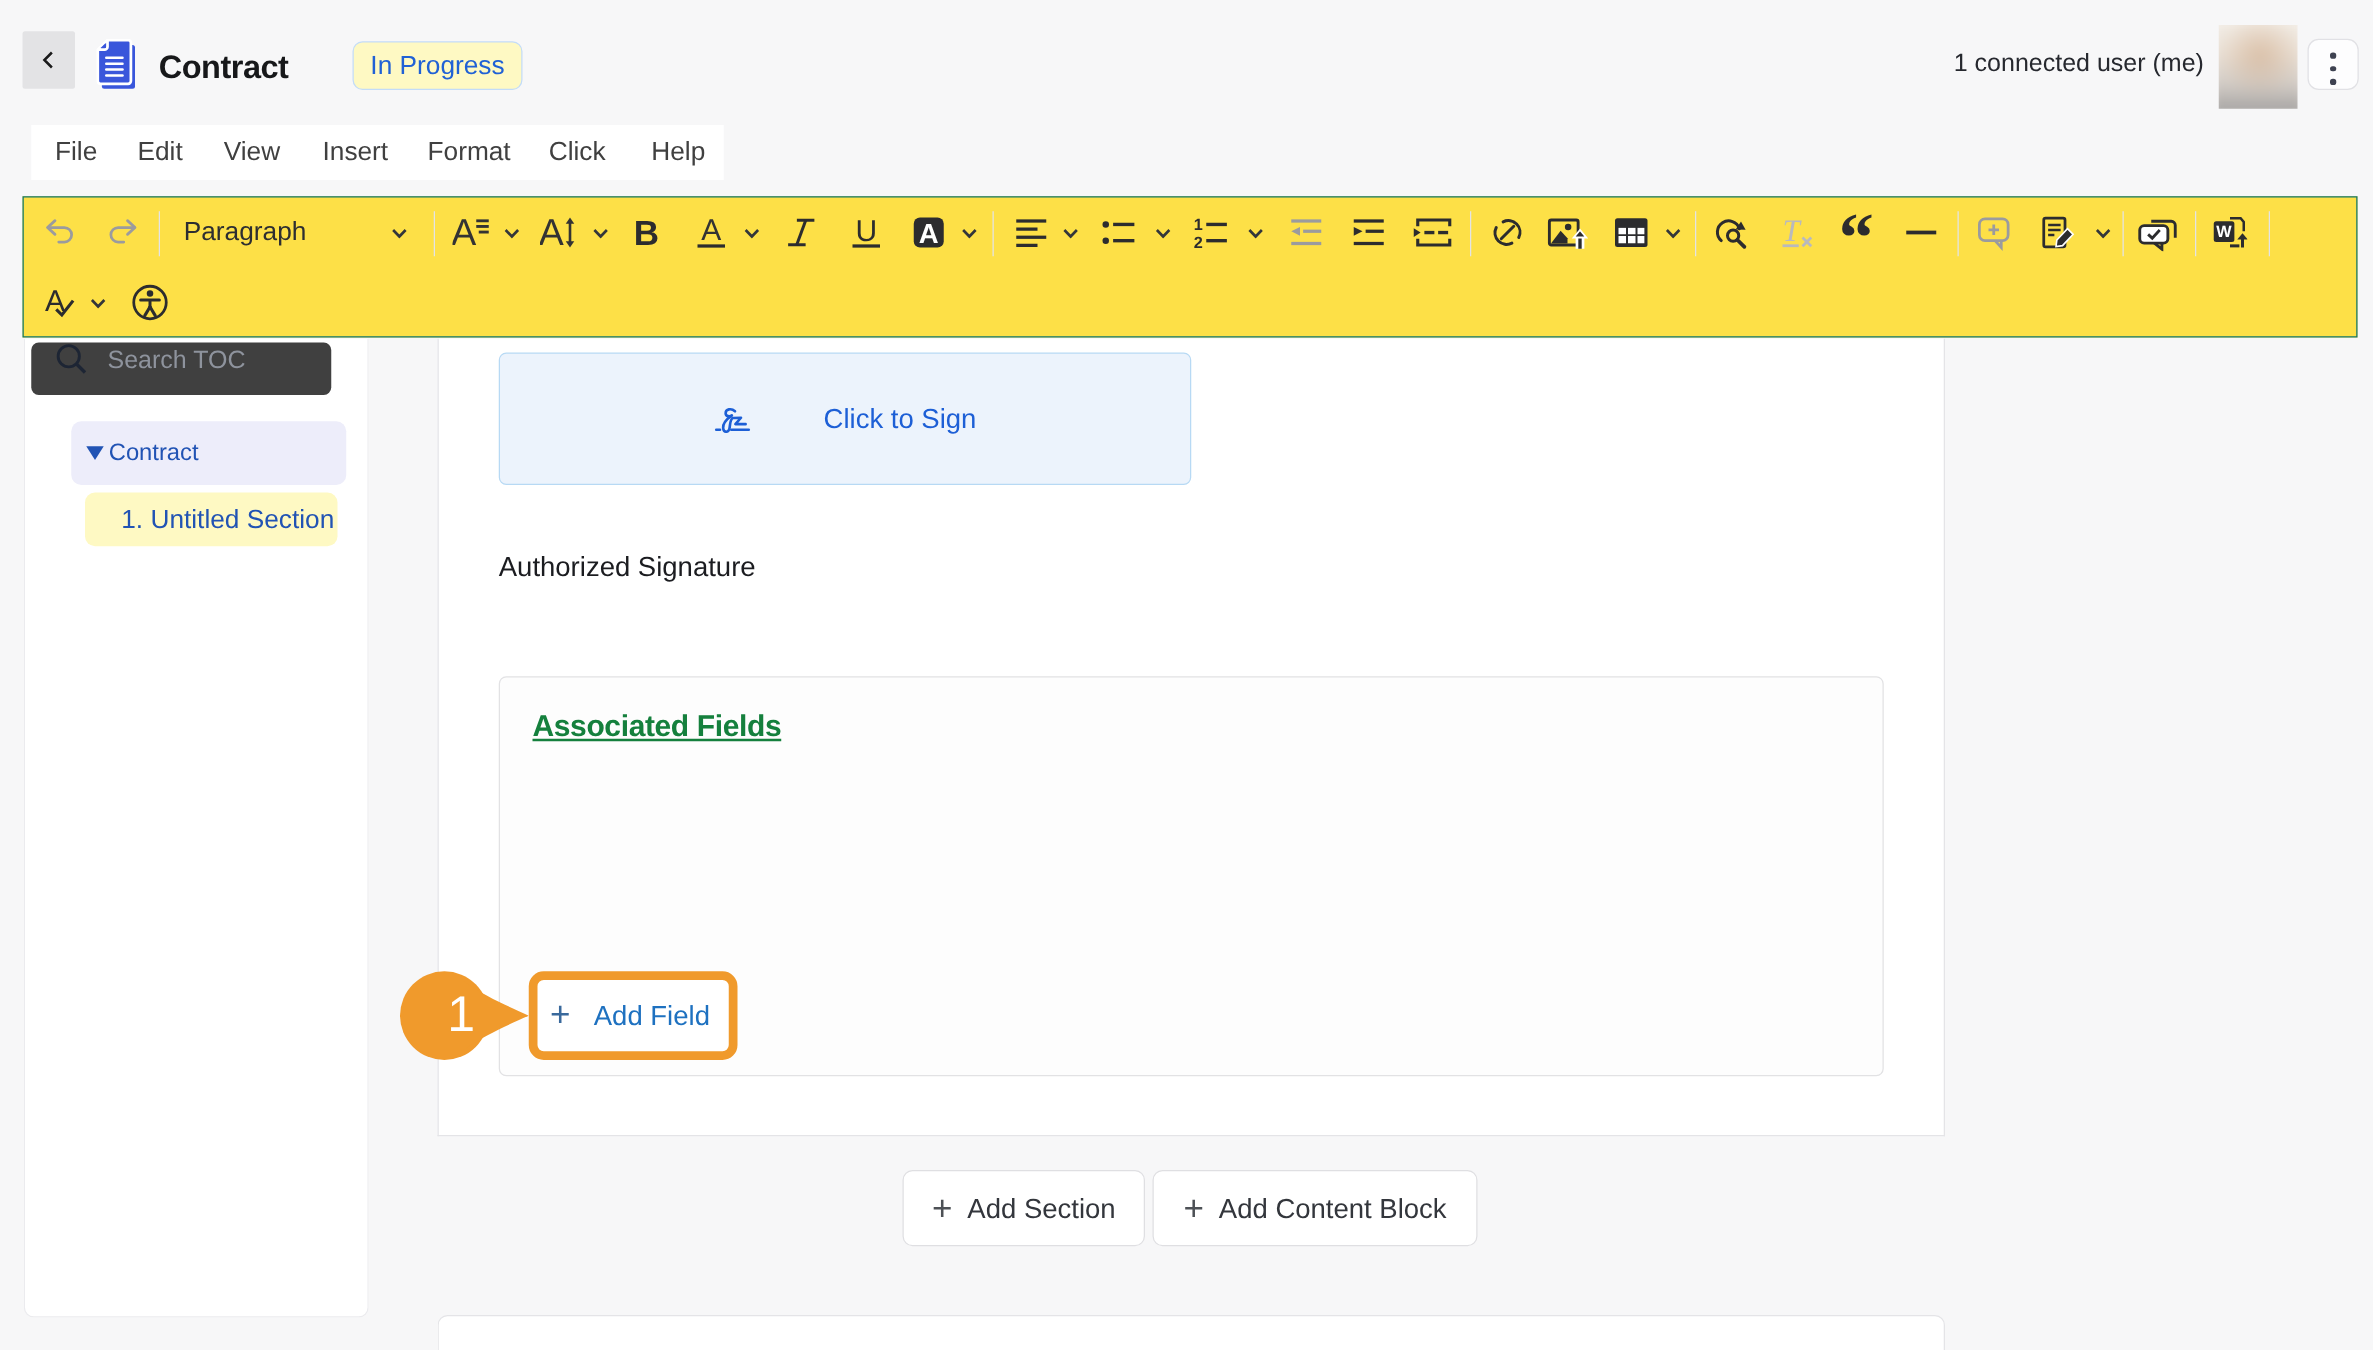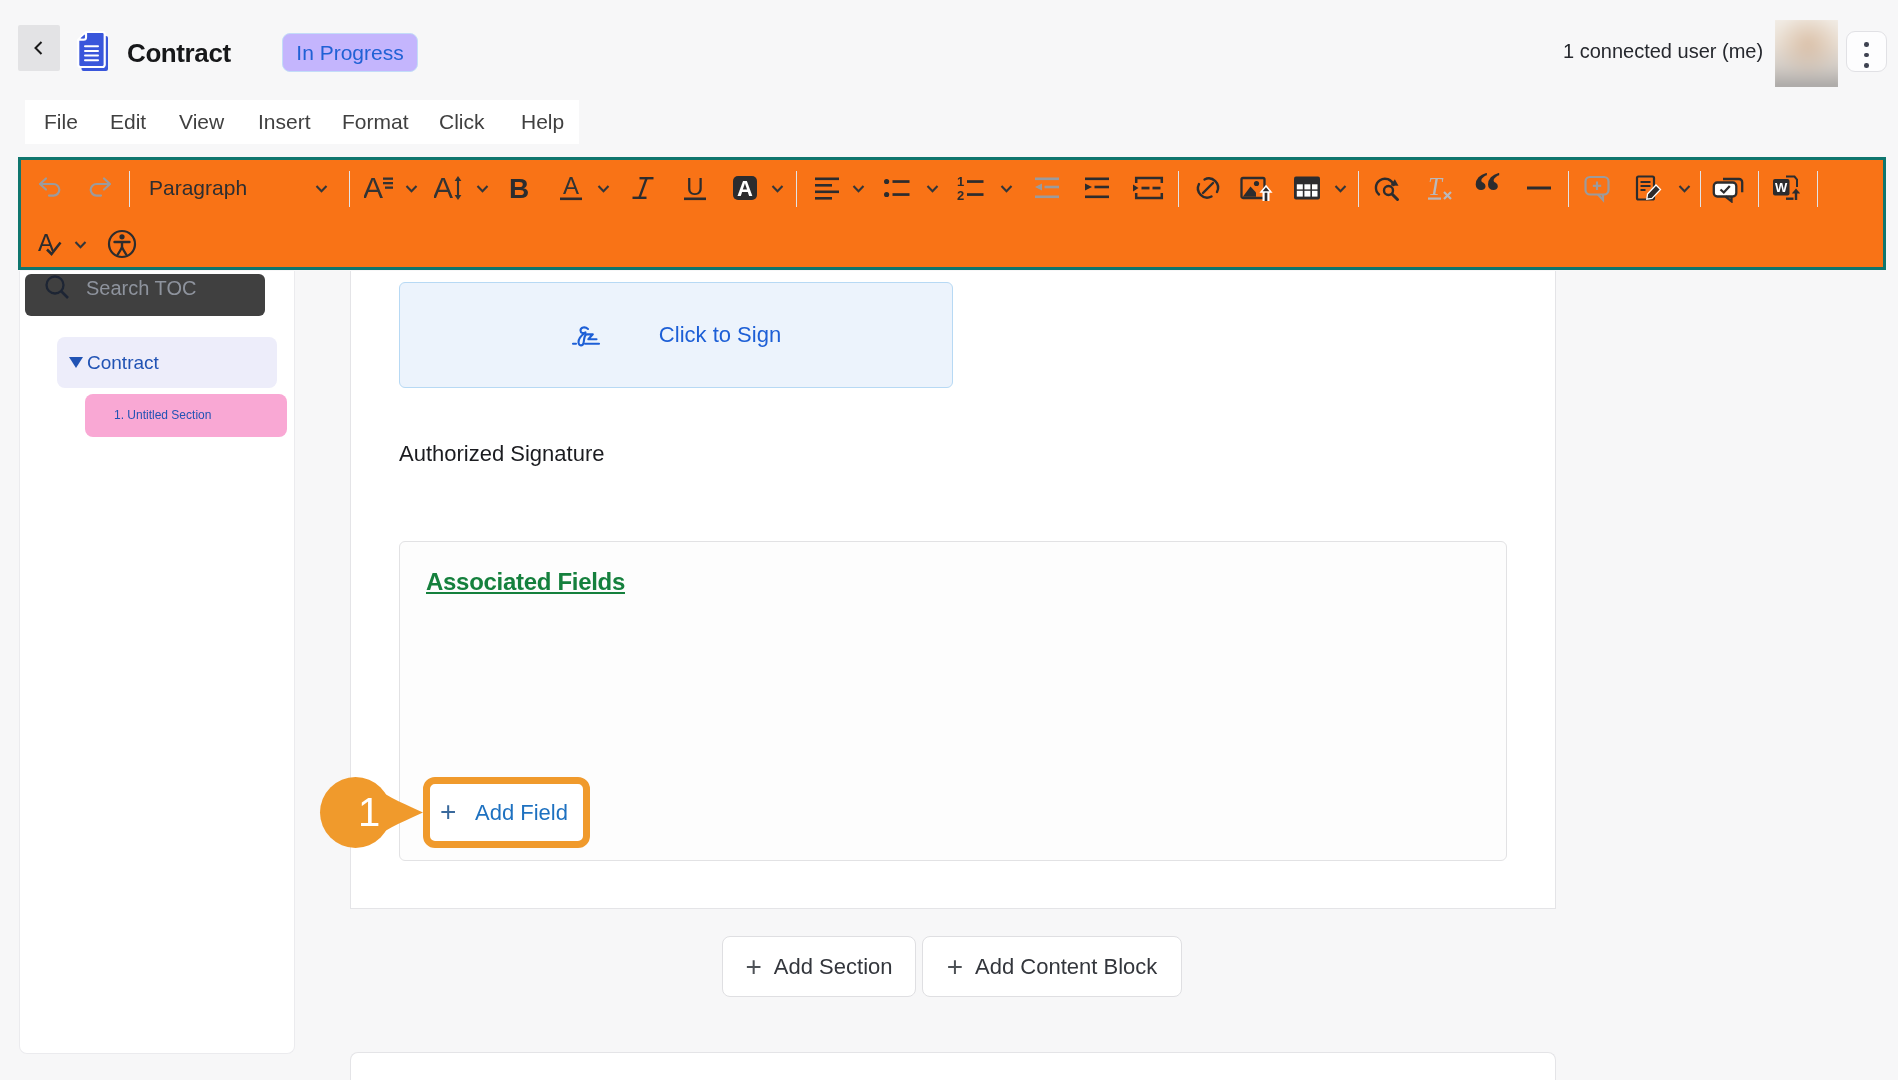--- a/index.html
+++ b/index.html
@@ -3,52 +3,52 @@
 <meta charset="utf-8">
 <style>
   * { margin:0; padding:0; box-sizing:border-box; }
   html,body { width:1898px; height:1080px; overflow:hidden; }
   body { background:#f7f7f8; font-family:"Liberation Sans", sans-serif; position:relative; }
   .abs { position:absolute; }
 
   
   .backbtn { left:18px; top:25px; width:42px; height:46px; background:#e3e3e5; border-radius:2px; display:flex; align-items:center; justify-content:center; }
   .doctitle { left:127px; top:38px; font-size:26px; font-weight:700; color:#17181a; letter-spacing:-0.4px; }
-  .badge { left:282px; top:33px; width:136px; height:39px; background:#c4b5fd; border:1.5px solid #c3dcf8; border-radius:8px; color:#2061d5; font-size:21px; display:flex; align-items:center; justify-content:center; }
+  .badge { left:282px; top:33px; width:136px; height:39px; background:#fef9c3; border:1.5px solid #c3dcf8; border-radius:8px; color:#2061d5; font-size:21px; display:flex; align-items:center; justify-content:center; }
   .connected { left:1563px; top:40px; width:197px; font-size:20px; color:#26282e; white-space:nowrap; }
   .avatar { left:1775px; top:20px; width:63px; height:67px; overflow:hidden; }
   .avatar > div { position:absolute; left:-12%; top:-12%; width:124%; height:124%;
      background:
        radial-gradient(circle at 52% 38%, rgba(203,160,122,.5) 0%, rgba(203,160,122,0) 52%),
        linear-gradient(180deg,#f4f0ea 0%, #eae1d7 38%, #d3cdc7 66%, #a3a1a0 95%);
      filter:blur(5px); }
   .dotsbtn { left:1846px; top:31px; width:41px; height:41px; border:1.5px solid #e1e1e5; border-radius:9px; background:#fdfdfe; }
   .dotsbtn span { position:absolute; left:50%; width:4.6px; height:4.6px; margin-left:-2.3px; border-radius:50%; background:#3e4251; }
 
   
   .menubar { left:25px; top:100px; width:554px; height:44px; background:#ffffff; }
   .menubar span { position:absolute; top:0; line-height:44px; font-size:21px; color:#404040; }
 
   
-  .toolbar { left:18px; top:157px; width:1868px; height:113px; background:#f97316; border:3px solid #0f766e; }
+  .toolbar { left:18px; top:157px; width:1868px; height:113px; background:#fde047; border:1px solid #0f766e; }
   .sep1 { position:absolute; top:11px; width:1px; height:36px; background:#e3e3e6; }
   .ti { position:absolute; top:13px; width:30px; height:30px; }
   .ti2 { position:absolute; top:69px; width:30px; height:30px; }
   .chev1 { position:absolute; top:25px; width:13px; height:8px; }
   .chev2 { position:absolute; top:81px; width:13px; height:8px; }
   .ptext { position:absolute; left:128px; top:0; height:56px; line-height:56px; font-size:21px; color:#2d2e31; }
 
   
   .sidebar { left:19px; top:271px; width:276px; height:783px; background:#fff; border:1px solid #ebebee; border-top:none; border-radius:0 0 8px 8px; }
   .searchbox { position:absolute; left:5px; top:3px; width:240px; height:42px; background:#404040; border-radius:6px; }
   .searchbox span { position:absolute; left:61px; top:0; line-height:28px; font-size:20px; color:#8e939d; }
   .tocitem1 { position:absolute; left:37px; top:66px; width:220px; height:51px; background:#ededfa; border-radius:8px; color:#2153b4; font-size:19px; line-height:51px; }
   .tocitem1 .tri { position:absolute; left:12px; top:20px; width:0; height:0; border-left:7px solid transparent; border-right:7px solid transparent; border-top:11px solid #2153b4; }
   .tocitem1 .txt { position:absolute; left:30px; }
-  .tocitem2 { position:absolute; left:65px; top:123px; width:202px; height:43px; background:#f9a8d4; border-radius:8px; color:#2153b4; font-size:12px; line-height:43px; }
+  .tocitem2 { position:absolute; left:48px; top:123px; width:202px; height:43px; background:#fef9c3; border-radius:8px; color:#2153b4; font-size:21px; line-height:43px; }
   .tocitem2 .txt { position:absolute; left:29px; }
 
   
   .page1 { left:350px; top:271px; width:1206px; height:638px; background:#fff; border:1px solid #e4e4e7; border-top:none; }
   .page2 { left:350px; top:1052px; width:1206px; height:28px; background:#fff; border:1px solid #e4e4e7; border-bottom:none; border-radius:8px 8px 0 0; }
 
   .signbox { left:399px; top:282px; width:554px; height:106px; background:#ecf3fc; border:1px solid #b7d9f4; border-radius:6px; display:flex; align-items:center; justify-content:center; color:#1d5fd6; font-size:22px;gap:47px; }
   .signbox svg { margin-right:11px; flex:none; }
   .authsig { left:399px; top:441px; font-size:22px; color:#1b1c20; }
 

